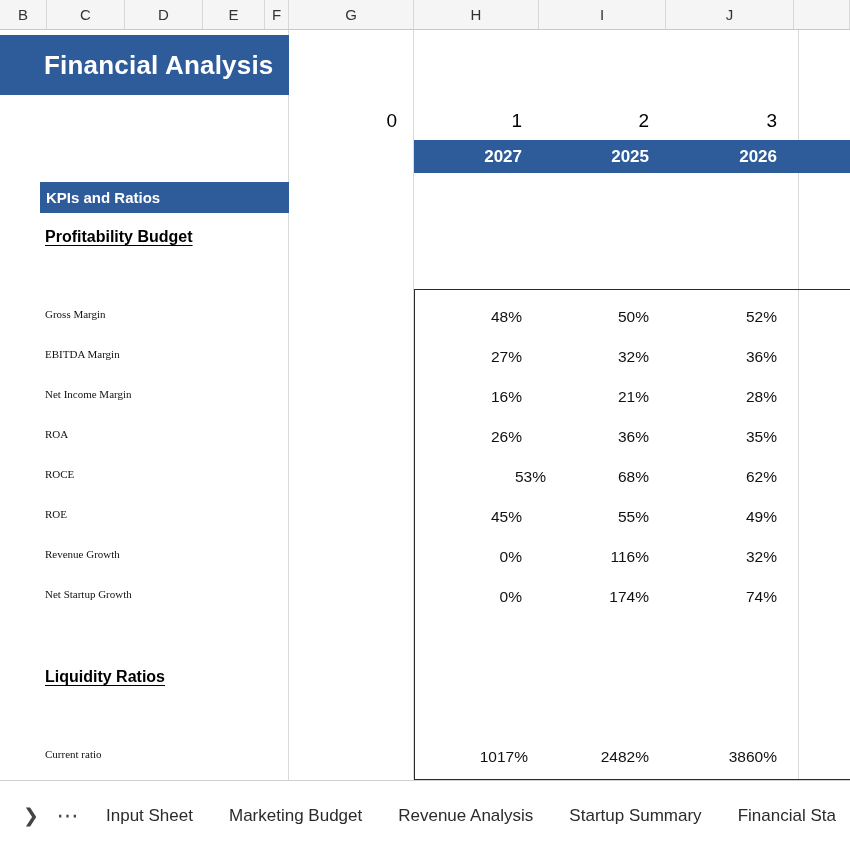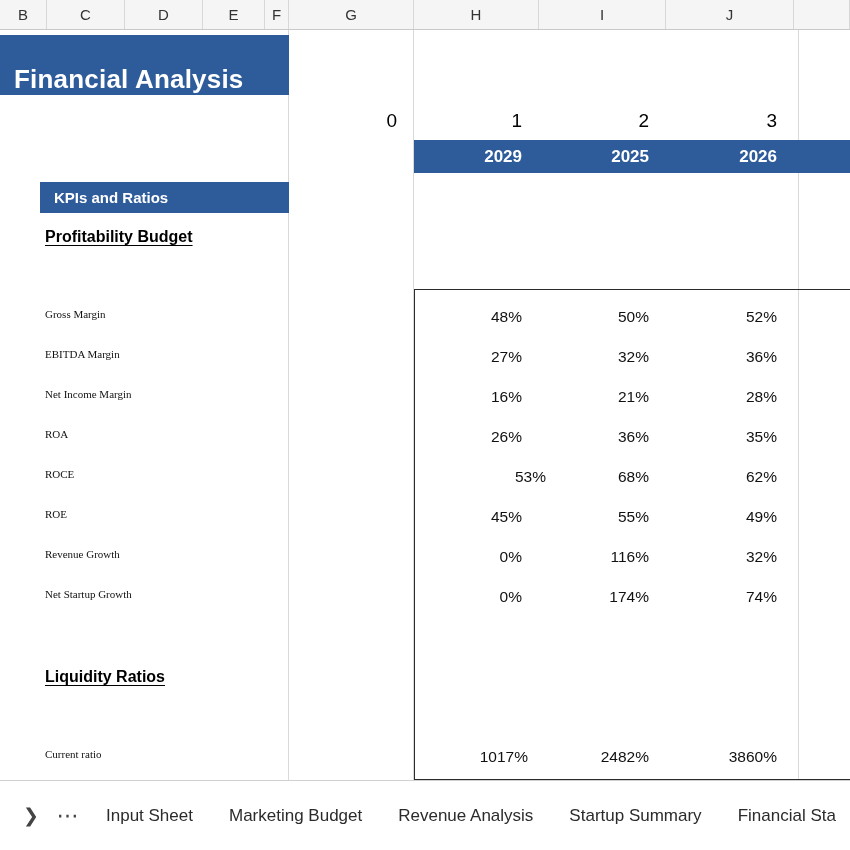--- a/index.html
+++ b/index.html
@@ -66,23 +66,23 @@
 
   
   .title-banner {
     position: absolute;
     left: 0;
     top: 5px;
     width: 289px;
     height: 60px;
     background: #2e5b9a;
     display: flex;
-    align-items: flex-end;
-    box-sizing: border-box;
-    padding-left: 14px;
+    align-items: center;
+    box-sizing: border-box;
+    padding-left: 44px;
   }
   .title-banner span {
     color: #ffffff;
     font-size: 26px;
     font-weight: bold;
     letter-spacing: 0.2px;
   }
 
   
   .period-row {
@@ -126,21 +126,21 @@
   .section-banner {
     position: absolute;
     left: 40px;
     top: 152px;
     width: 249px;
     height: 31px;
     background: #2e5b9a;
     display: flex;
     align-items: center;
     box-sizing: border-box;
-    padding-left: 14px;
+    padding-left: 6px;
   }
   .section-banner span {
     color: #ffffff;
     font-size: 15px;
     font-weight: bold;
   }
 
   
   .subsection {
     position: absolute;
@@ -259,21 +259,21 @@
     </div>
 
     <div class="period-row">
       <div class="period-cell" style="width:125px">0</div>
       <div class="period-cell" style="width:125px">1</div>
       <div class="period-cell" style="width:127px">2</div>
       <div class="period-cell" style="width:128px">3</div>
     </div>
 
     <div class="year-band" style="width:436px">
-      <div class="year-cell" style="width:125px">2029</div>
+      <div class="year-cell" style="width:125px">2027</div>
       <div class="year-cell" style="width:127px">2025</div>
       <div class="year-cell" style="width:128px">2026</div>
     </div>
 
     <div class="section-banner">
       <span>KPIs and Ratios</span>
     </div>
 
     <div class="subsection" style="top:198px">Profitability Budget</div>
 

